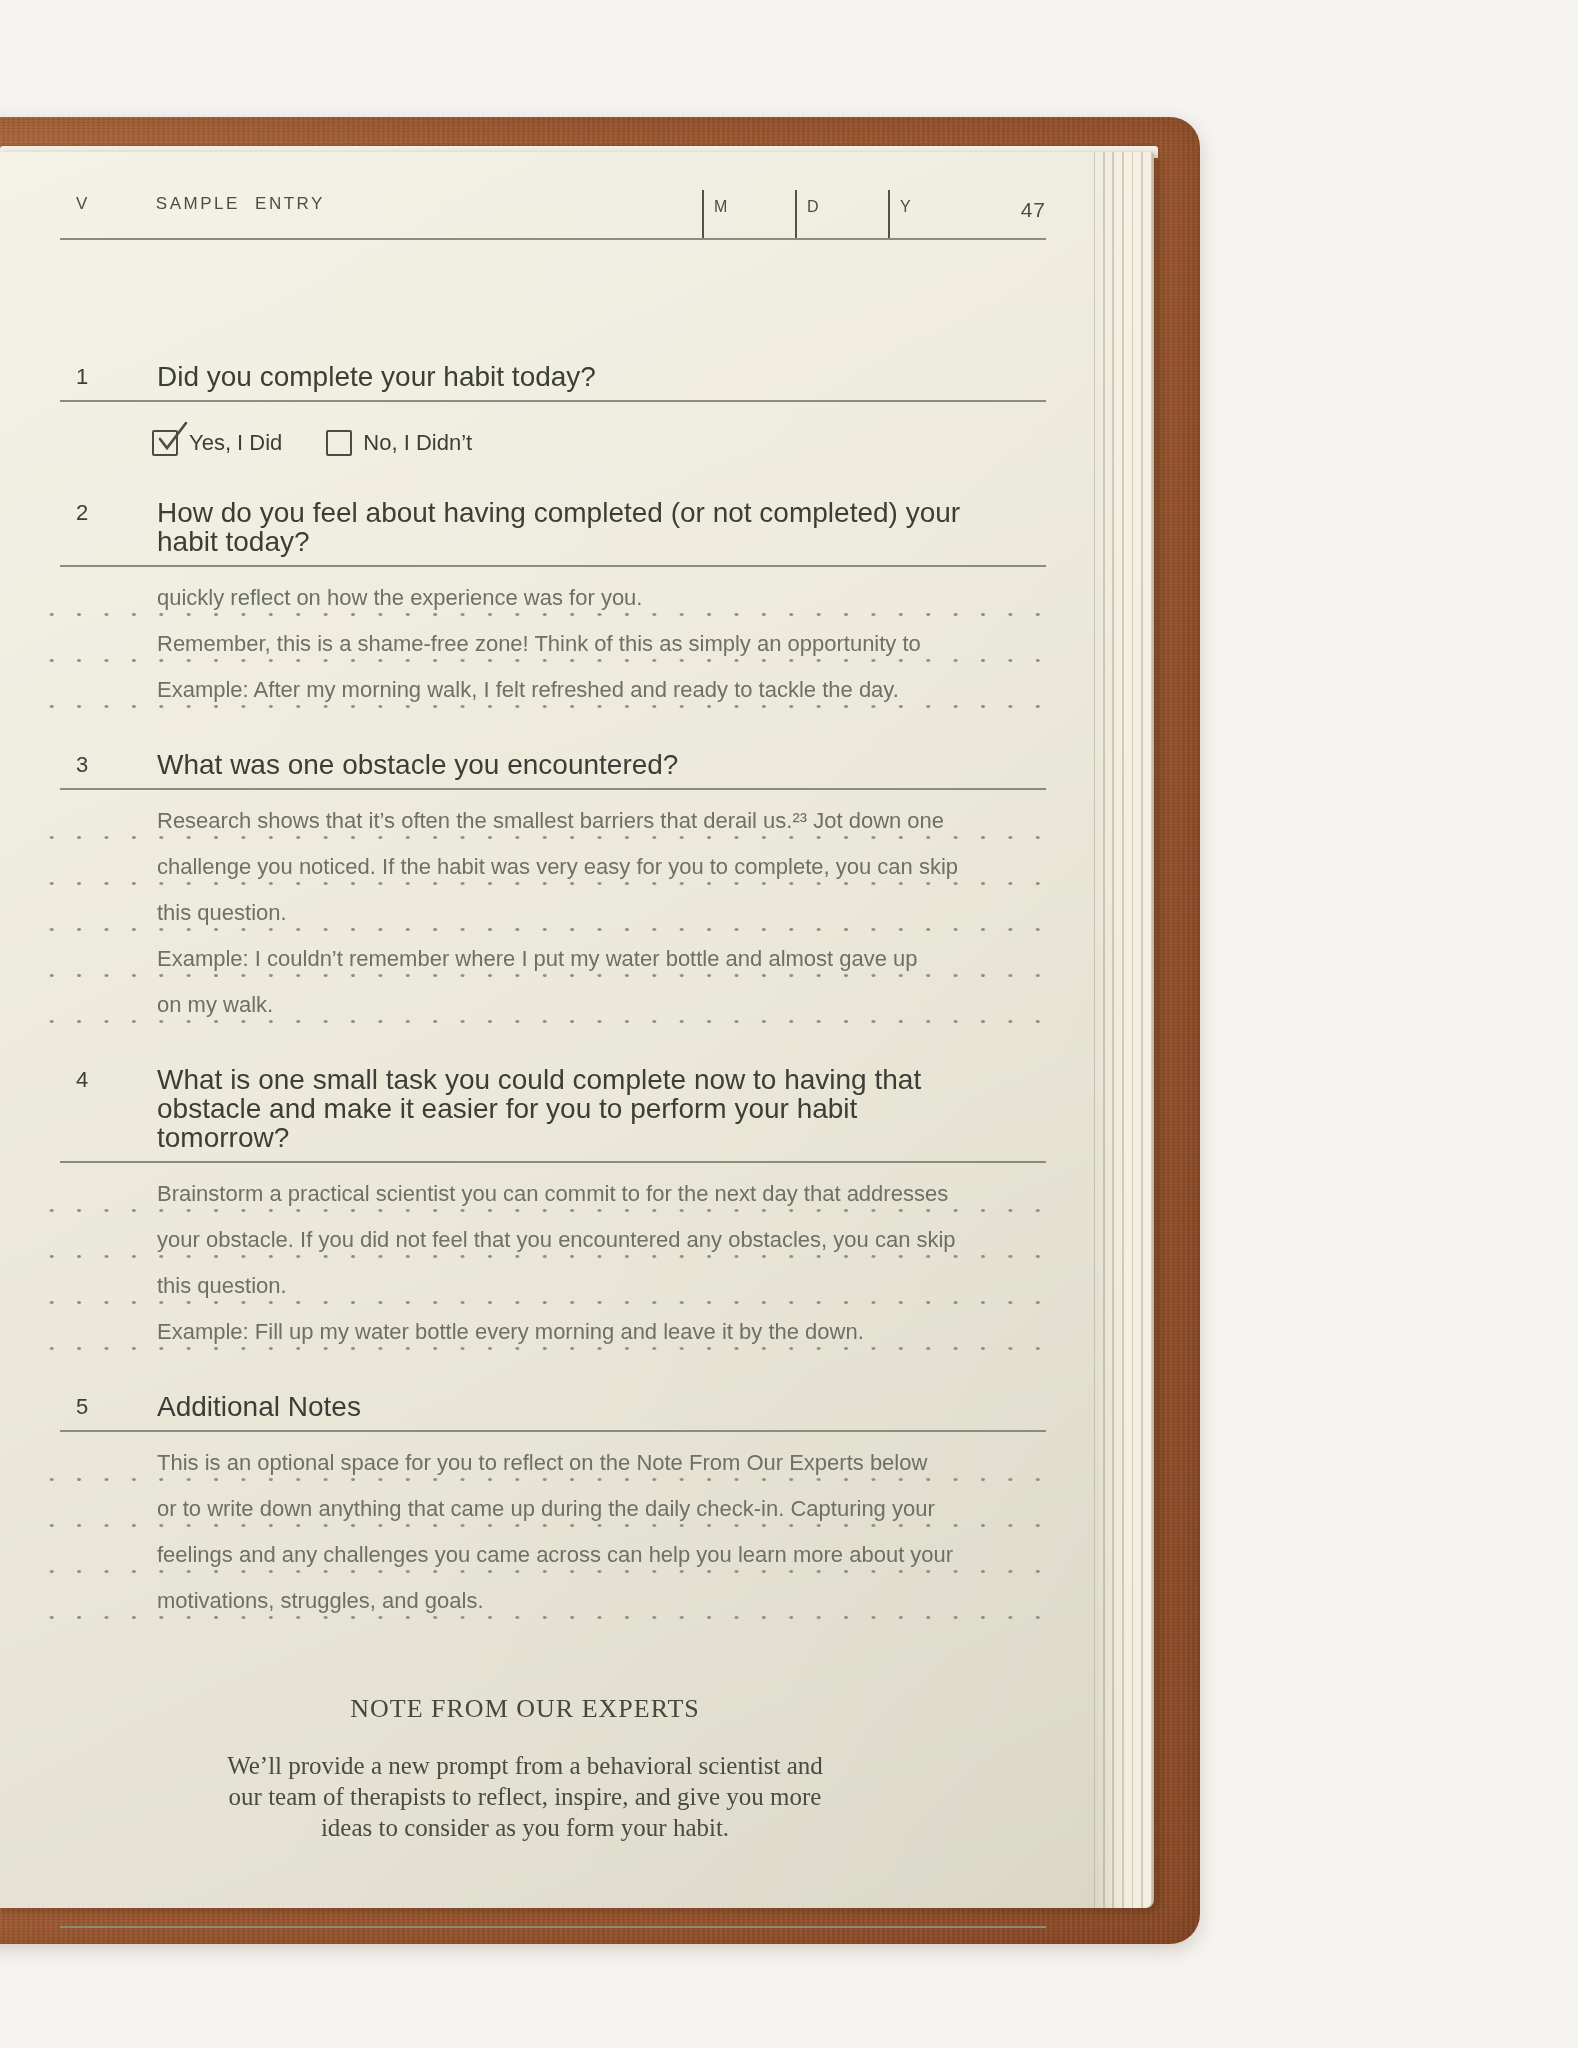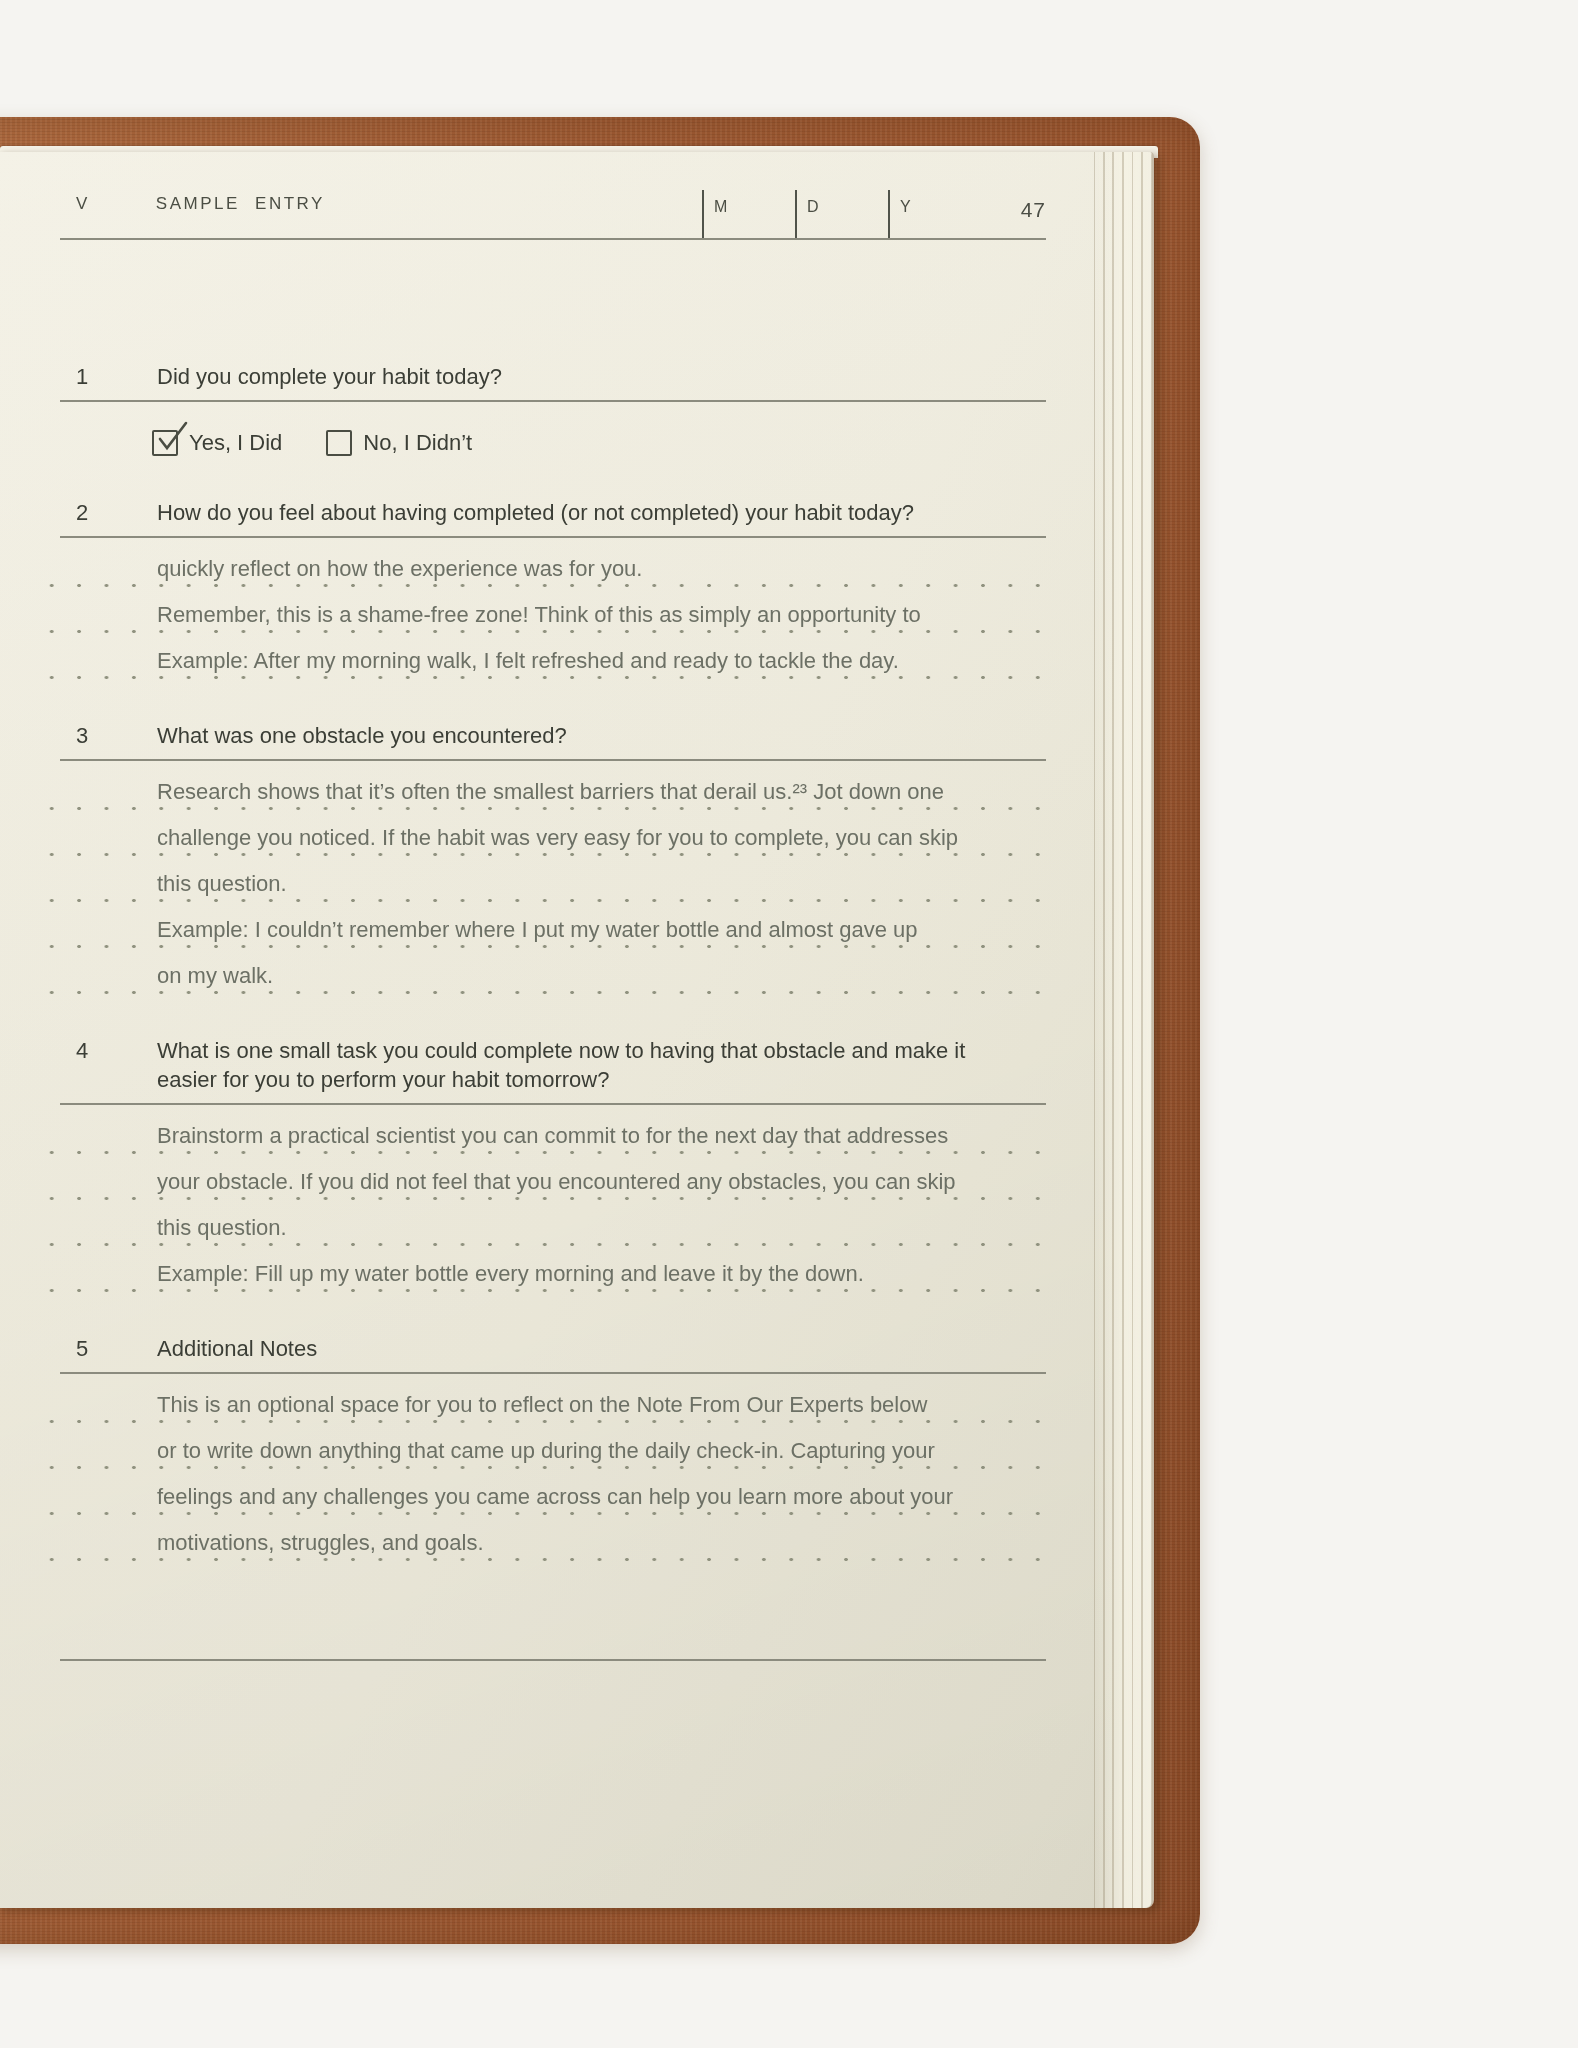--- a/index.html
+++ b/index.html
@@ -52,21 +52,21 @@
   .date-group{display:flex;margin-left:auto;}
   .date-cell{border-left:2px solid #50534a;width:81px;padding:8px 0 0 10px;
              font-size:16px;letter-spacing:1px;}
   .date-cell.last{width:146px;display:flex;justify-content:space-between;align-items:flex-start;}
   .pagenum{font-size:21px;letter-spacing:1px;color:#4b4e45;padding-top:0px;}
   
   .section{margin-top:27px;}
   .section.first{margin-top:122px;}
   .q-header{display:flex;align-items:flex-start;border-bottom:2px solid #8b8b7e;padding-bottom:9px;}
   .q-num{width:81px;padding-left:16px;font-size:22px;color:#3b3e36;flex:none;line-height:29px;}
-  .q-text{font-size:22px;color:#3b3e36;line-height:29px;max-width:810px;}
+  .q-text{font-size:28px;color:#3b3e36;line-height:29px;max-width:810px;}
   .cb-row{display:flex;align-items:center;margin:26px 0 40px 92px;height:30px;}
   .cb-item{display:flex;align-items:center;margin-right:44px;}
   .cb-box{position:relative;width:22px;height:22px;border:2px solid #4a4d43;border-radius:2px;flex:none;}
   .cb-box svg{position:absolute;left:2px;top:-11px;overflow:visible;}
   .cb-label{margin-left:11px;font-size:22px;color:#3b3e36;white-space:nowrap;text-align:right;}
   .lines{margin-top:18px;}
   .write-line{position:relative;height:46px;}
   .line-text{position:absolute;top:0;left:97px;font-size:22px;color:#6c7065;white-space:nowrap;}
   .dots{position:absolute;top:27px;left:-22px;right:-6px;height:5px;
     background-image:radial-gradient(circle,#90927f 1.6px, rgba(0,0,0,0) 1.9px);
@@ -226,16 +226,20 @@
               </div>
               <div class="write-line">
                 <span class="line-text">motivations, struggles, and goals.</span>
                 <div class="dots"></div>
               </div>
             </div>
           </div>
   </div>
 </div>
 
+    <div class="note">
+      <div class="note-title">NOTE FROM OUR EXPERTS</div>
+      <div class="note-body">We’ll provide a new prompt from a behavioral scientist and our team of therapists to reflect, inspire, and give you more ideas to consider as you form your habit.</div>
+    </div>
 
     <div class="bottom-rule"></div>
   </div>
 </div>
 
 </body></html>

